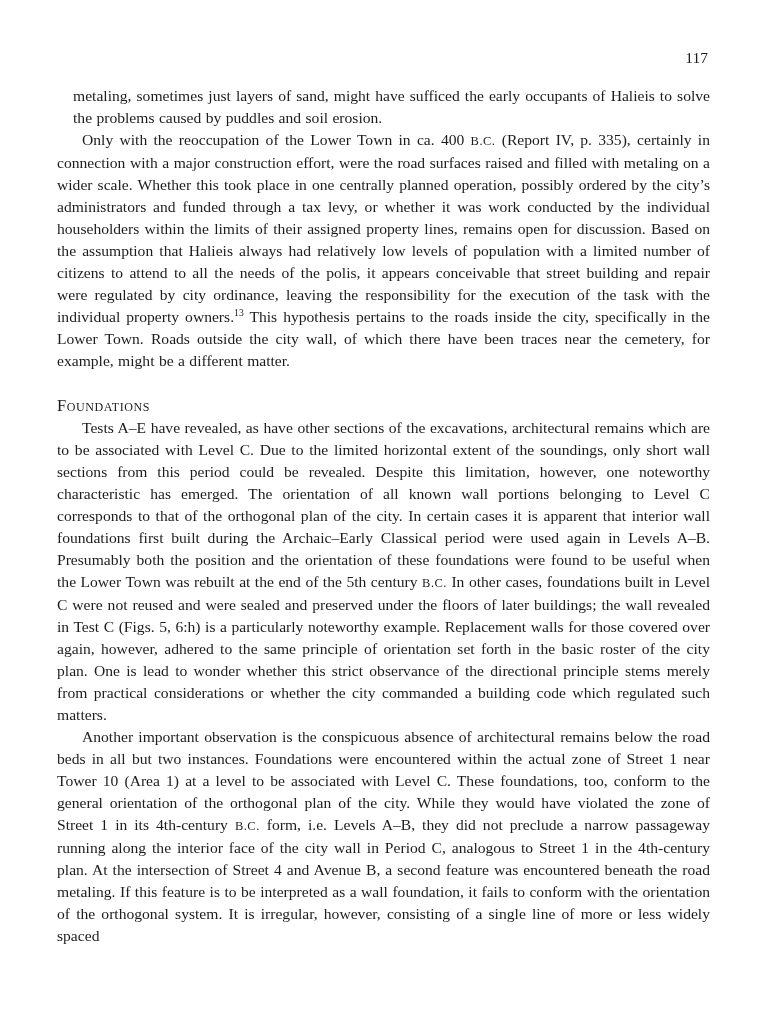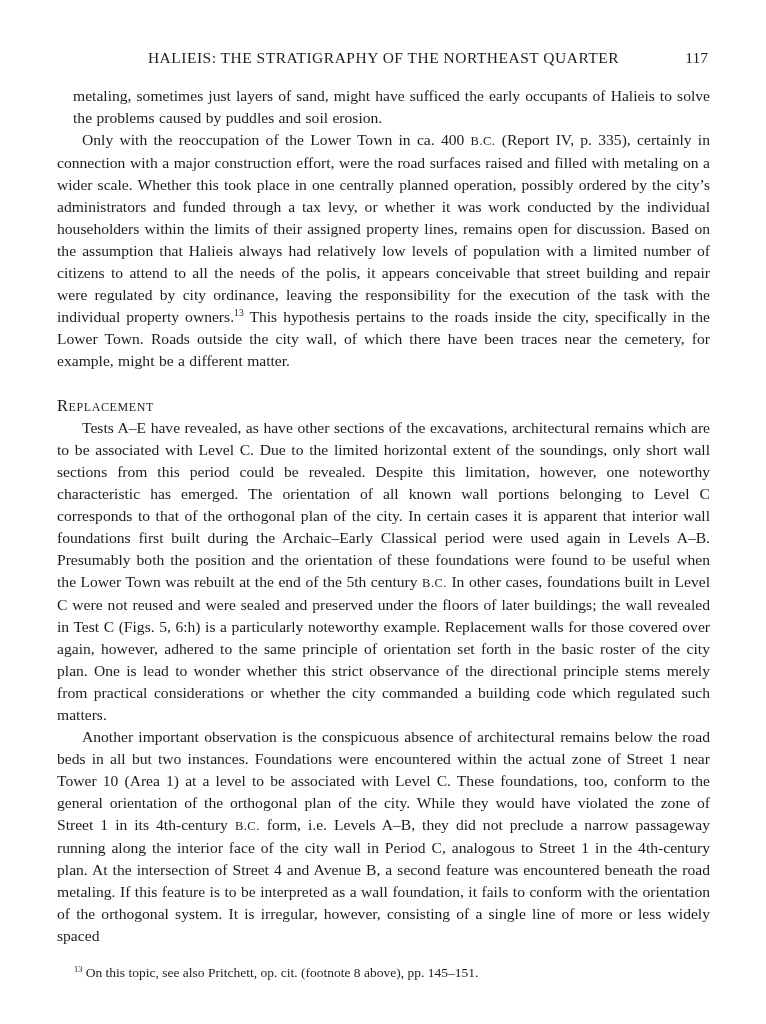--- a/index.html
+++ b/index.html
@@ -65,33 +65,31 @@
     font-size: 0.62em;
     line-height: 0;
   }
 </style>
 </head>
 <body>
 
 <div class="page">
 
   <div class="running-head">
-    <span class="rh-title">HALIEIS: THE STRATIGRAPHY OF THE NORTHEAST QUARTER</span>
     <span class="rh-page">117</span>
   </div>
 
   <div class="text-block">
 
     <p class="para no-indent"><span>metaling, sometimes just layers of sand, might have sufficed the early occupants of Halieis to solve the problems caused by puddles and soil erosion.</span></p>
 
     <p class="para"><span>Only with the reoccupation of the Lower Town in </span><span class="i">ca.</span><span> 400 </span><span class="sc">B.C.</span><span> (</span><span class="i">Report IV</span><span>, p. 335), certainly in connection with a major construction effort, were the road surfaces raised and filled with metaling on a wider scale. Whether this took place in one centrally planned operation, possibly ordered by the city’s administrators and funded through a tax levy, or whether it was work conducted by the individual householders within the limits of their assigned property lines, remains open for discussion. Based on the assumption that Halieis always had relatively low levels of population with a limited number of citizens to attend to all the needs of the polis, it appears conceivable that street building and repair were regulated by city ordinance, leaving the responsibility for the execution of the task with the individual property owners.</span><span class="sup">13</span><span> This hypothesis pertains to the roads inside the city, specifically in the Lower Town. Roads outside the city wall, of which there have been traces near the cemetery, for example, might be a different matter.</span></p>
 
-    <h2 class="section-heading">Replacement</h2>
+    <h2 class="section-heading">Foundations</h2>
 
     <p class="para"><span>Tests A–E have revealed, as have other sections of the excavations, architectural remains which are to be associated with Level C. Due to the limited horizontal extent of the soundings, only short wall sections from this period could be revealed. Despite this limitation, however, one noteworthy characteristic has emerged. The orientation of all known wall portions belonging to Level C corresponds to that of the orthogonal plan of the city. In certain cases it is apparent that interior wall foundations first built during the Archaic–Early Classical period were used again in Levels A–B. Presumably both the position and the orientation of these foundations were found to be useful when the Lower Town was rebuilt at the end of the 5th century </span><span class="sc">B.C.</span><span> In other cases, foundations built in Level C were not reused and were sealed and preserved under the floors of later buildings; the wall revealed in Test C (Figs. 5, 6:h) is a particularly noteworthy example. Replacement walls for those covered over again, however, adhered to the same principle of orientation set forth in the basic roster of the city plan. One is lead to wonder whether this strict observance of the directional principle stems merely from practical considerations or whether the city commanded a building code which regulated such matters.</span></p>
 
     <p class="para"><span>Another important observation is the conspicuous absence of architectural remains below the road beds in all but two instances. Foundations were encountered within the actual zone of Street 1 near Tower 10 (Area 1) at a level to be associated with Level C. These foundations, too, conform to the general orientation of the orthogonal plan of the city. While they would have violated the zone of Street 1 in its 4th-century </span><span class="sc">B.C.</span><span> form, i.e. Levels A–B, they did not preclude a narrow passageway running along the interior face of the city wall in Period C, analogous to Street 1 in the 4th-century plan. At the intersection of Street 4 and Avenue B, a second feature was encountered beneath the road metaling. If this feature is to be interpreted as a wall foundation, it fails to conform with the orientation of the orthogonal system. It is irregular, however, consisting of a single line of more or less widely spaced</span></p>
 
-    <div class="footnote"><span class="sup">13</span><span> On this topic, see also Pritchett, </span><span class="i">op. cit.</span><span> (footnote 8 above), pp. 145–151.</span></div>
 
   </div>
 
 </div>
 
 </body></html>

